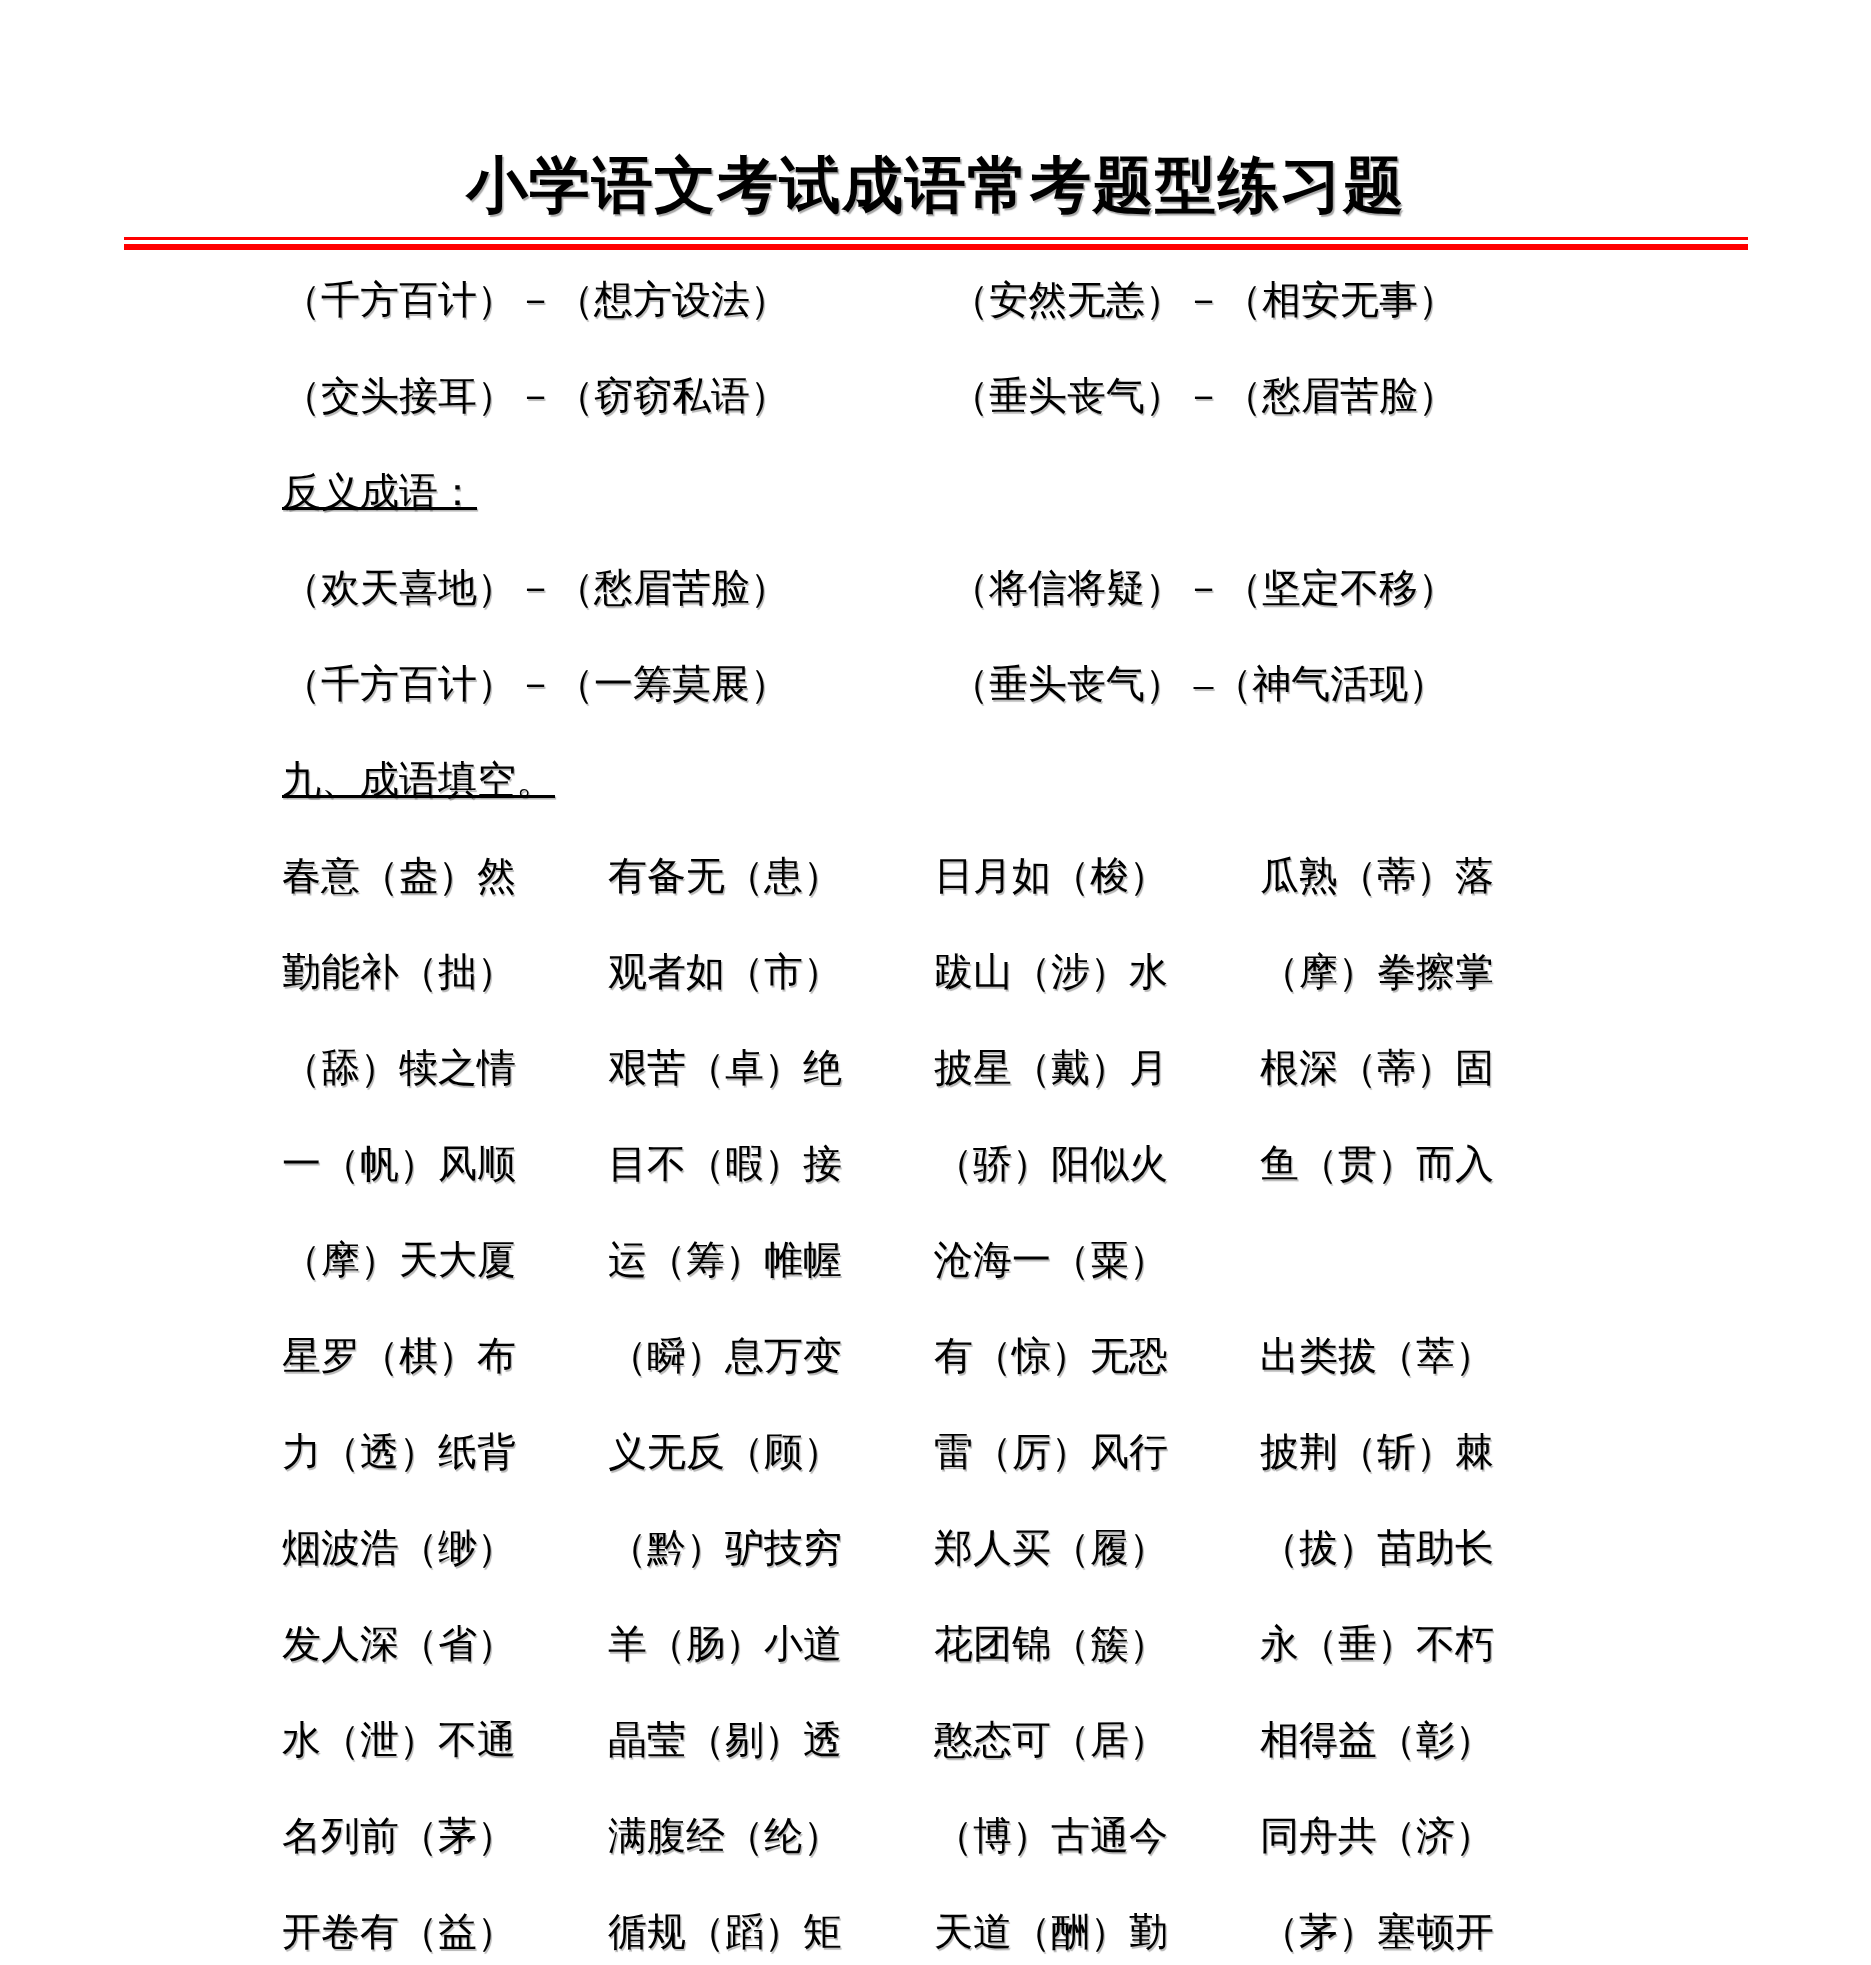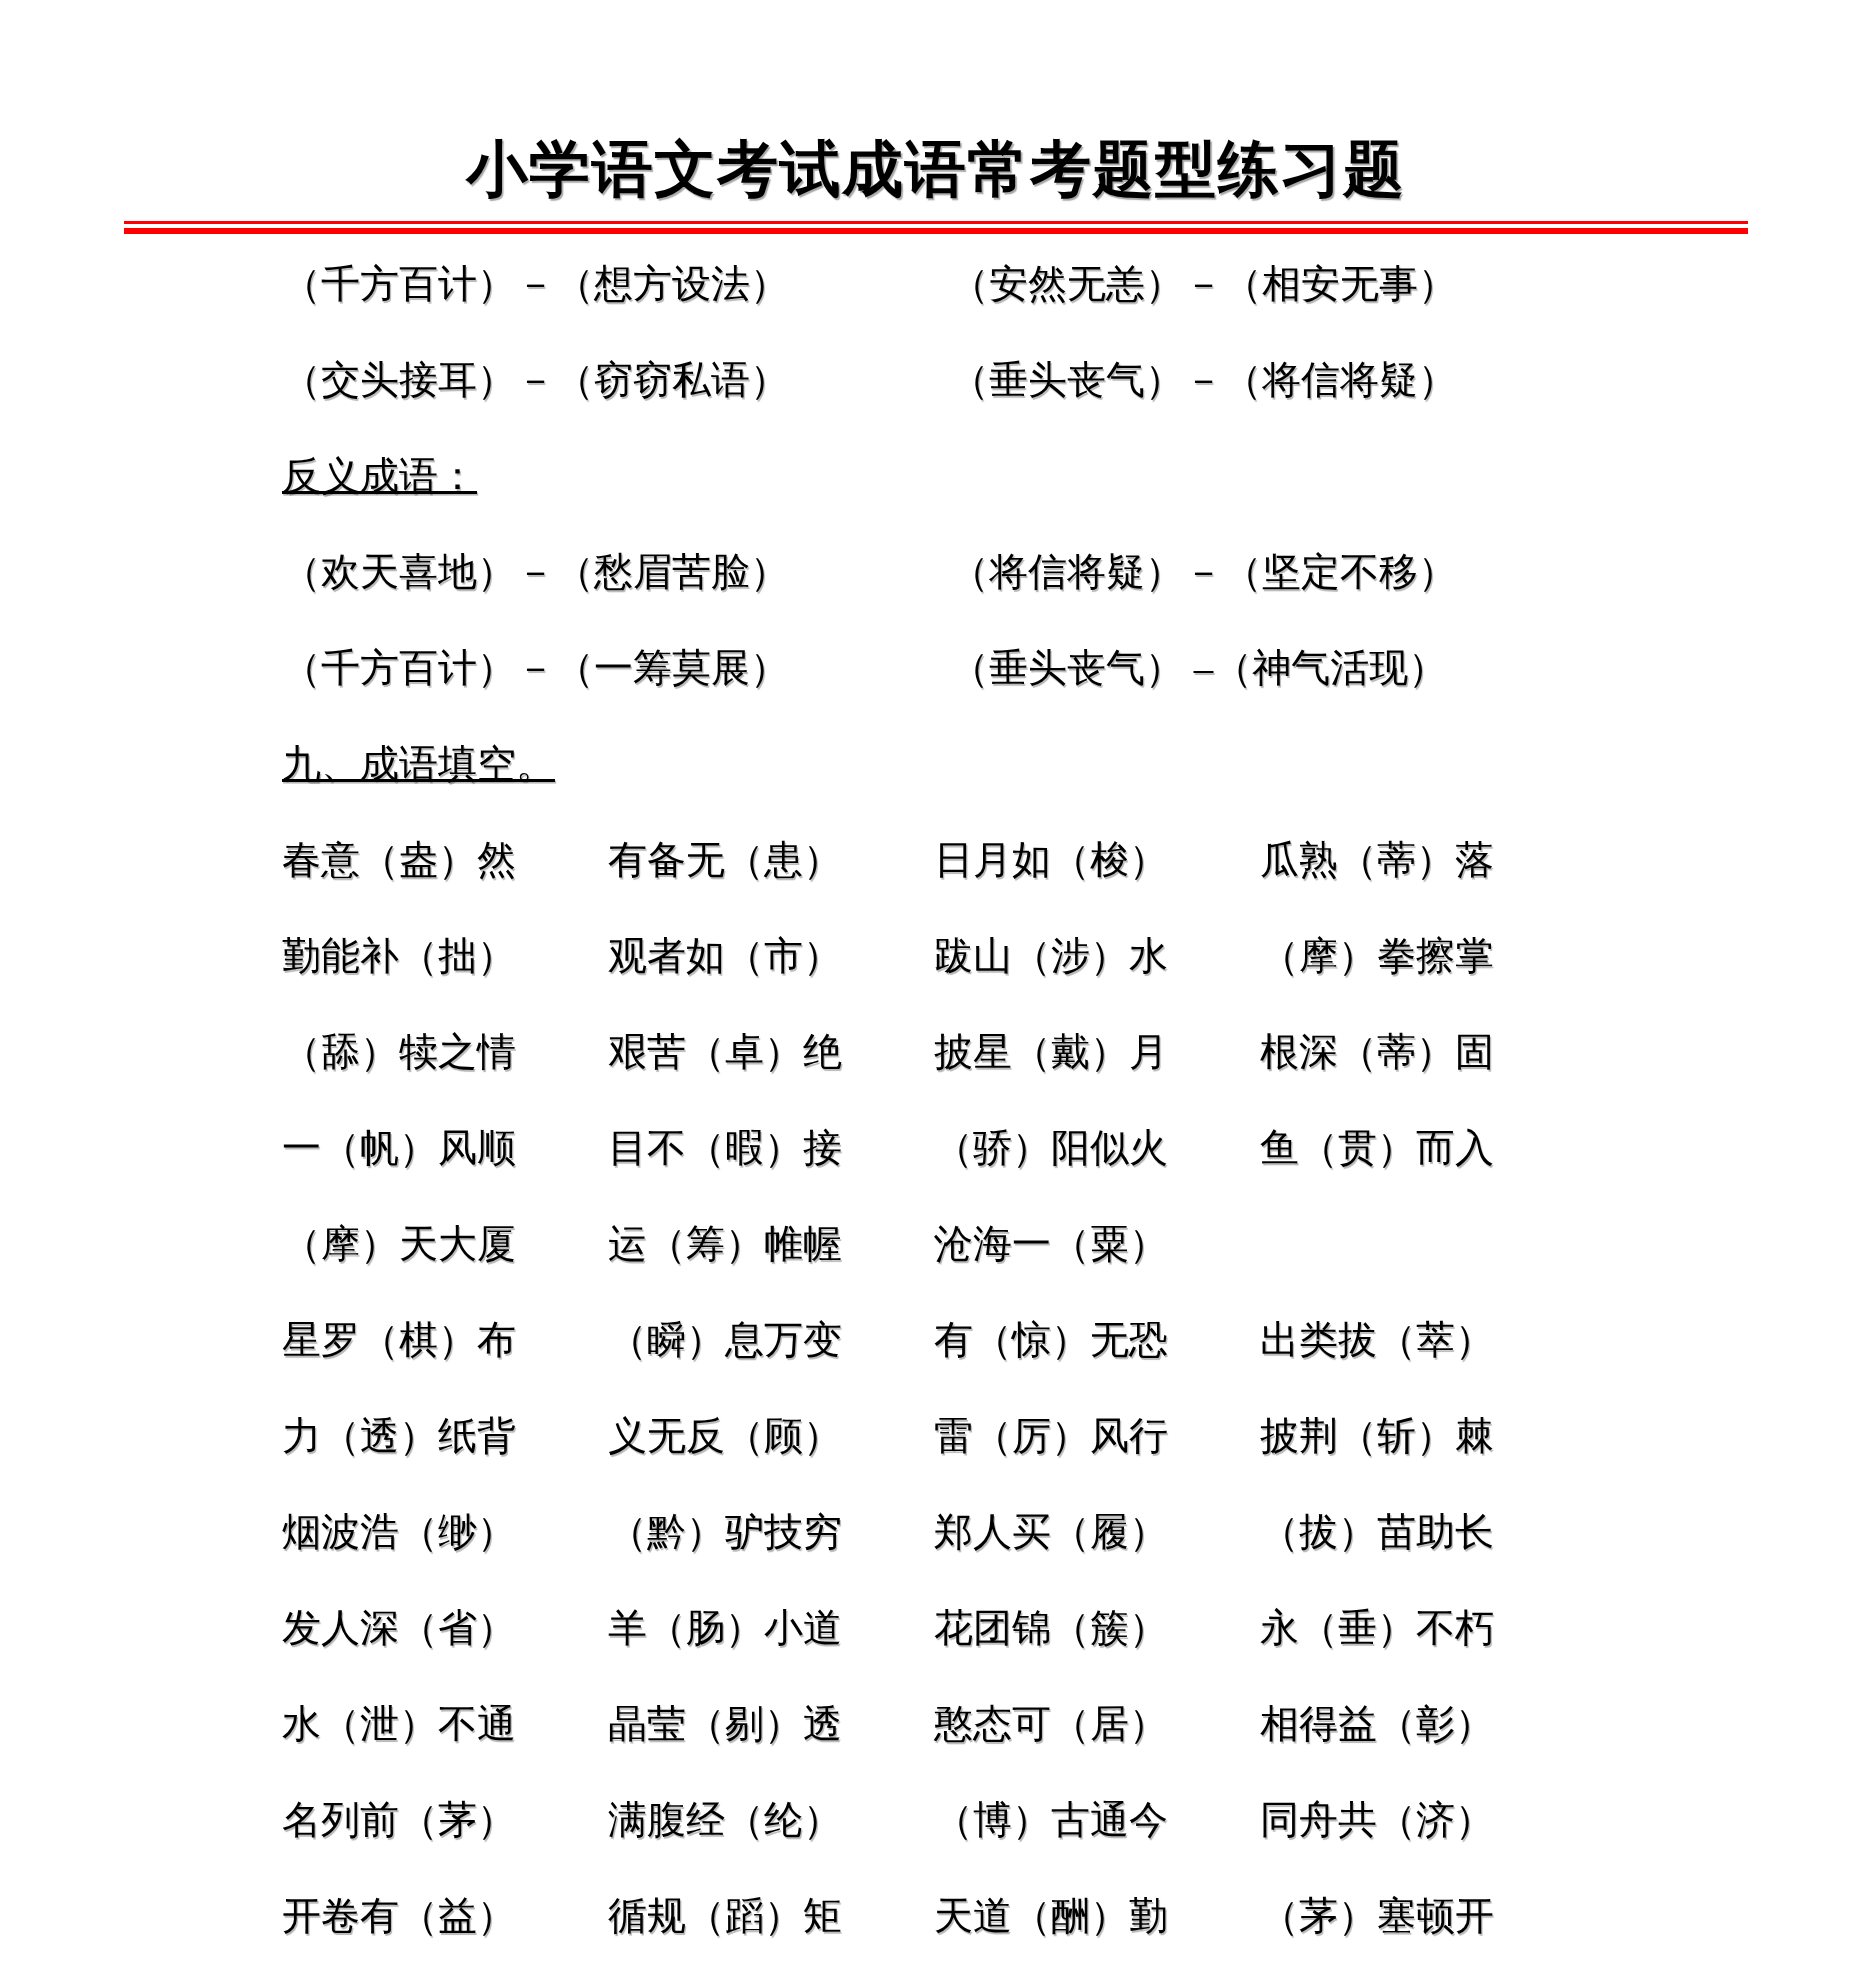--- a/index.html
+++ b/index.html
@@ -14,20 +14,21 @@
   }
   
   .title-wrap { padding-top:138px; }
   h1.doc-title {
     text-align:center;
     font-size:61px;
     font-weight:bold;
     letter-spacing:1.6px;
     line-height:63px;
     text-shadow:1.6px 2px 1.2px rgba(0,0,0,.35);
+    margin-top:16px;
   }
   .rule { margin:19.7px 124px 0 124px; }
   .rule-top   { height:3.5px;  background:#ff0000; }
   .rule-bottom{ height:6.7px; background:#ff0000; margin-top:3.5px; }
 
   
   .content { margin:23px 118px 0 282px; }
   .line {
     height:96px;
     display:flex;
@@ -56,21 +57,21 @@
   </div>
 
   <div class="content">
     <div id="pairs-syn">
         <div class="line pair-row">
           <span class="cell c0">（千方百计）－（想方设法）</span>
           <span class="cell c1">（安然无恙）－（相安无事）</span>
         </div>
         <div class="line pair-row">
           <span class="cell c0">（交头接耳）－（窃窃私语）</span>
-          <span class="cell c1">（垂头丧气）－（将信将疑）</span>
+          <span class="cell c1">（垂头丧气）－（愁眉苦脸）</span>
         </div>
       </div>
     <div class="line header-line">反义成语：</div>
     <div id="pairs-anto">
         <div class="line pair-row">
           <span class="cell c0">（欢天喜地）－（愁眉苦脸）</span>
           <span class="cell c1">（将信将疑）－（坚定不移）</span>
         </div>
         <div class="line pair-row">
           <span class="cell c0">（千方百计）－（一筹莫展）</span>

